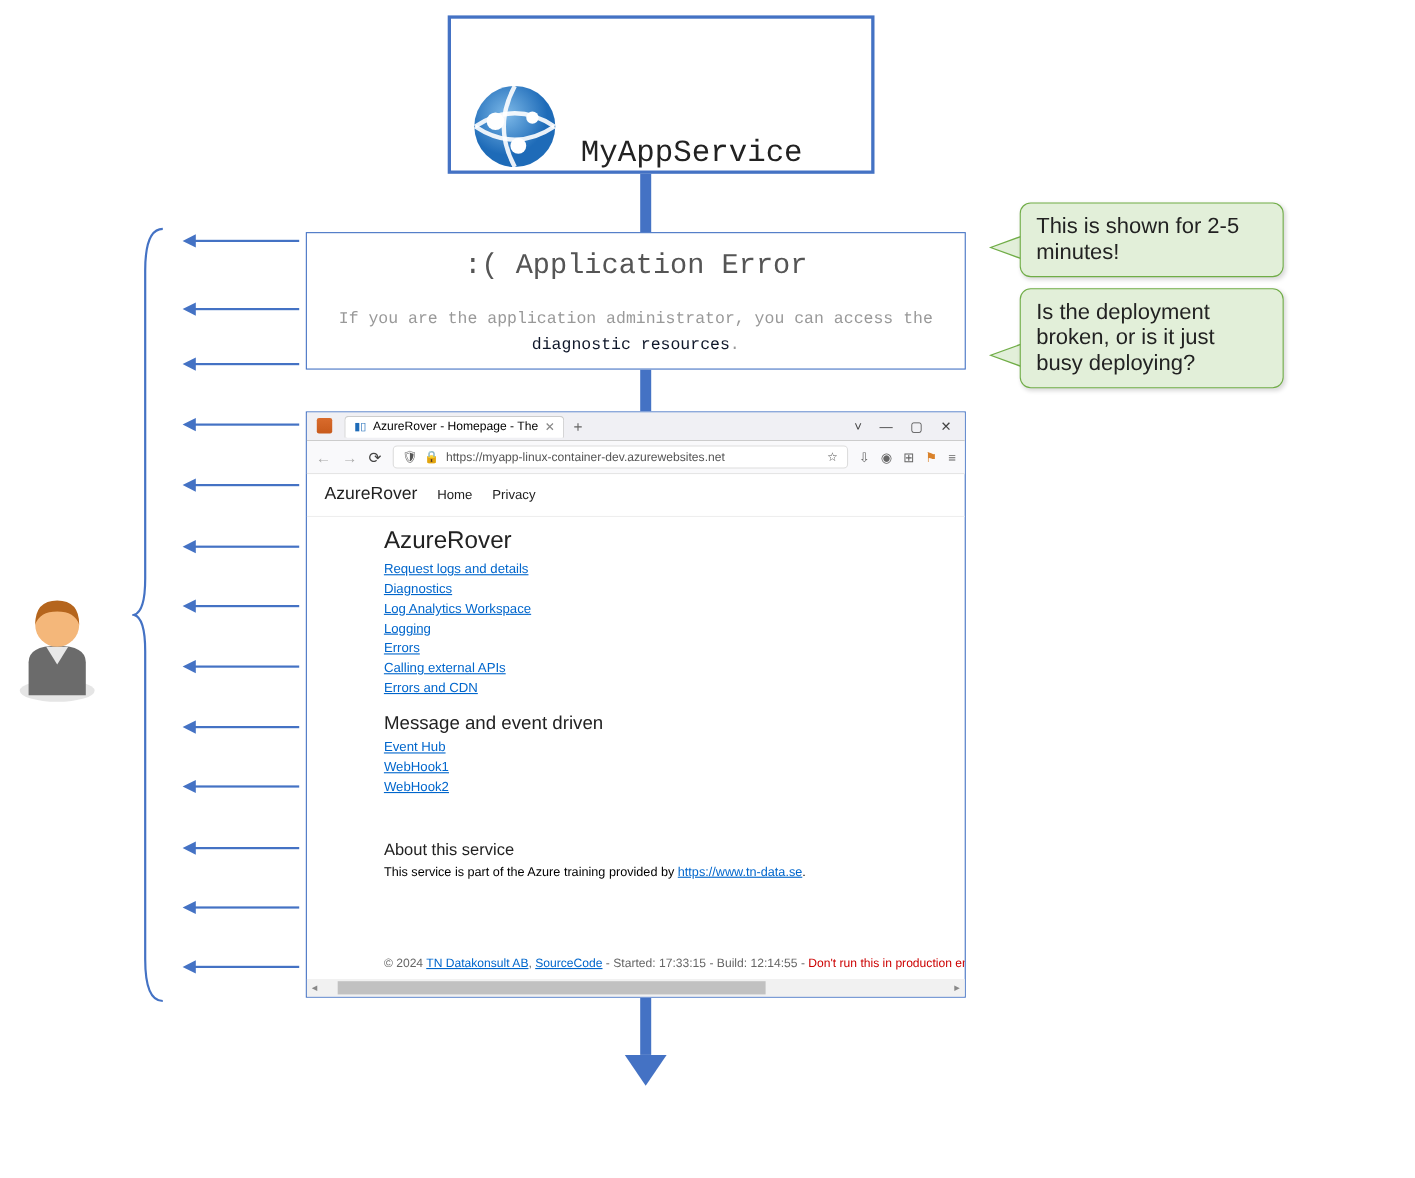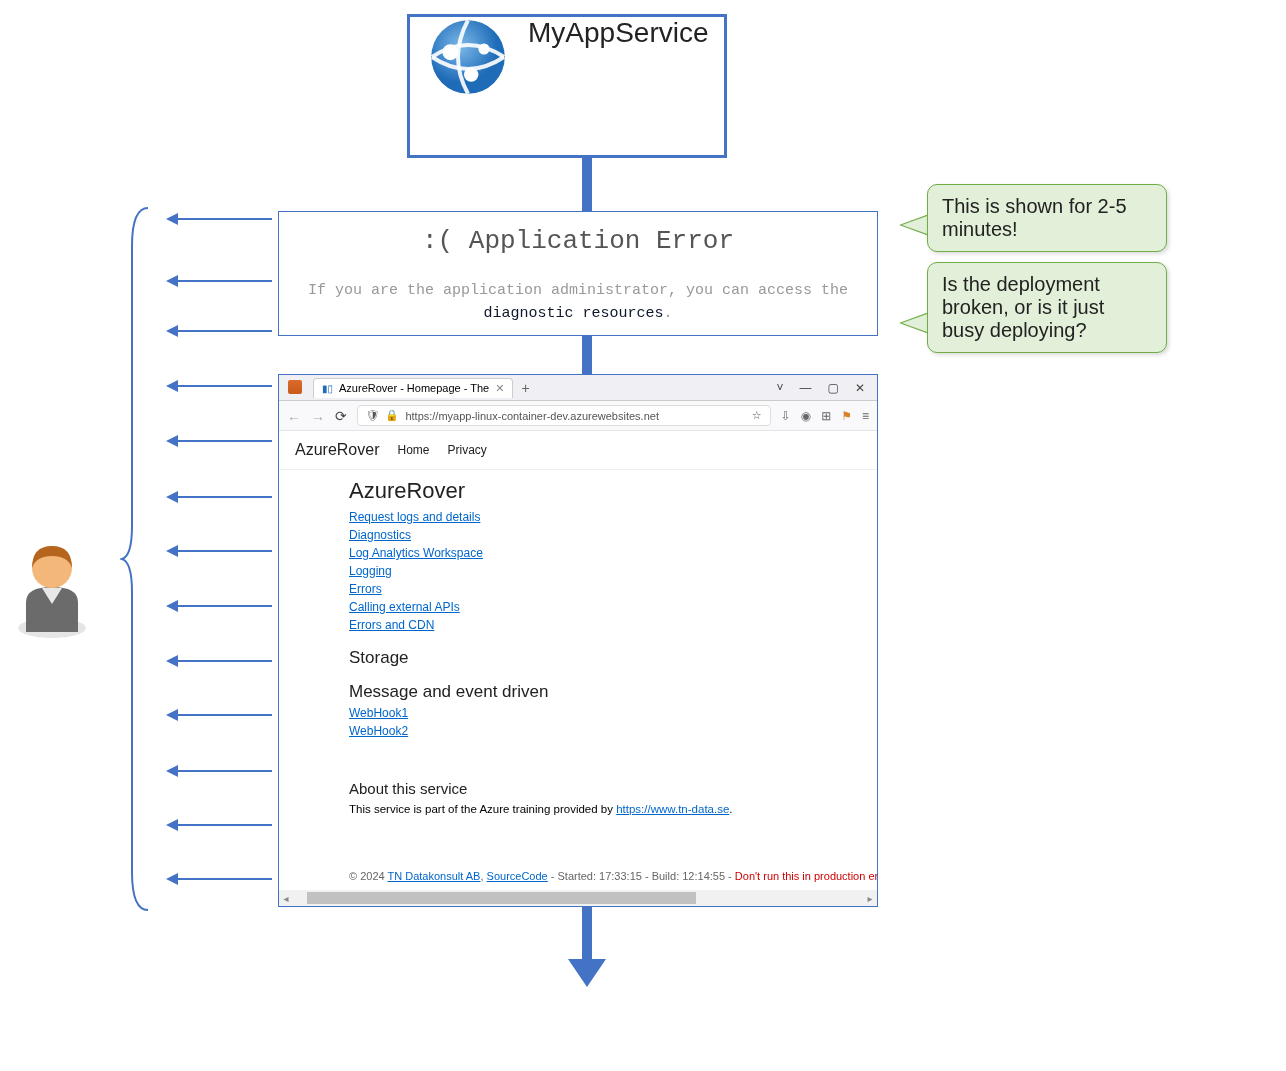--- a/index.html
+++ b/index.html
@@ -1,21 +1,21 @@
 <!DOCTYPE html>
 <html><head>
 <meta charset="utf-8">
 <style>
   * { box-sizing: border-box; margin: 0; padding: 0; }
   body { font-family: "Segoe UI", Arial, sans-serif; background: #fff; width: 1286px; height: 1071px; position: relative; }
   
   
   .appservice-box {
-    position: absolute; left: 407px; top: 14px; width: 320px; height: 144px;
-    border: 3px solid #4472c4; display: flex; align-items: flex-start; padding-left: 18px;
+    position: absolute; left: 407px; top: 14px; width: 388px; height: 144px;
+    border: 3px solid #4472c4; display: flex; align-items: flex-end; padding-left: 18px; font-family: Liberation Mono, monospace;
   }
   .azure-icon { width: 80px; height: 80px; position: relative; }
   .appservice-label { font-size: 28px; margin-left: 20px; color: #222; }
   
   
   .vflow { position: absolute; left: 582px; width: 10px; background: #4472c4; }
   .vflow-head { position: absolute; left: 568px; width: 0; height: 0; border-left: 19px solid transparent; border-right: 19px solid transparent; border-top: 28px solid #4472c4; }
   
   
   .error-box {
@@ -190,23 +190,23 @@
     <div class="page-h1">AzureRover</div>
     <div class="link-list" id="links-main">
         <a href="#">Request logs and details</a>
         <a href="#">Diagnostics</a>
         <a href="#">Log Analytics Workspace</a>
         <a href="#">Logging</a>
         <a href="#">Errors</a>
         <a href="#">Calling external APIs</a>
         <a href="#">Errors and CDN</a>
       </div>
-    <div class="sect-h">Storage</div>
     <div class="sect-h">Message and event driven</div>
     <div class="link-list" id="links-msg">
+        <a href="#">Event Hub</a>
         <a href="#">WebHook1</a>
         <a href="#">WebHook2</a>
       </div>
     <div class="about-h">About this service</div>
     <div class="about-p">
       <span>This service is part of the Azure training provided by </span><a href="#">https://www.tn-data.se</a><span>.</span>
     </div>
   </div>
 
   <div class="footer">

